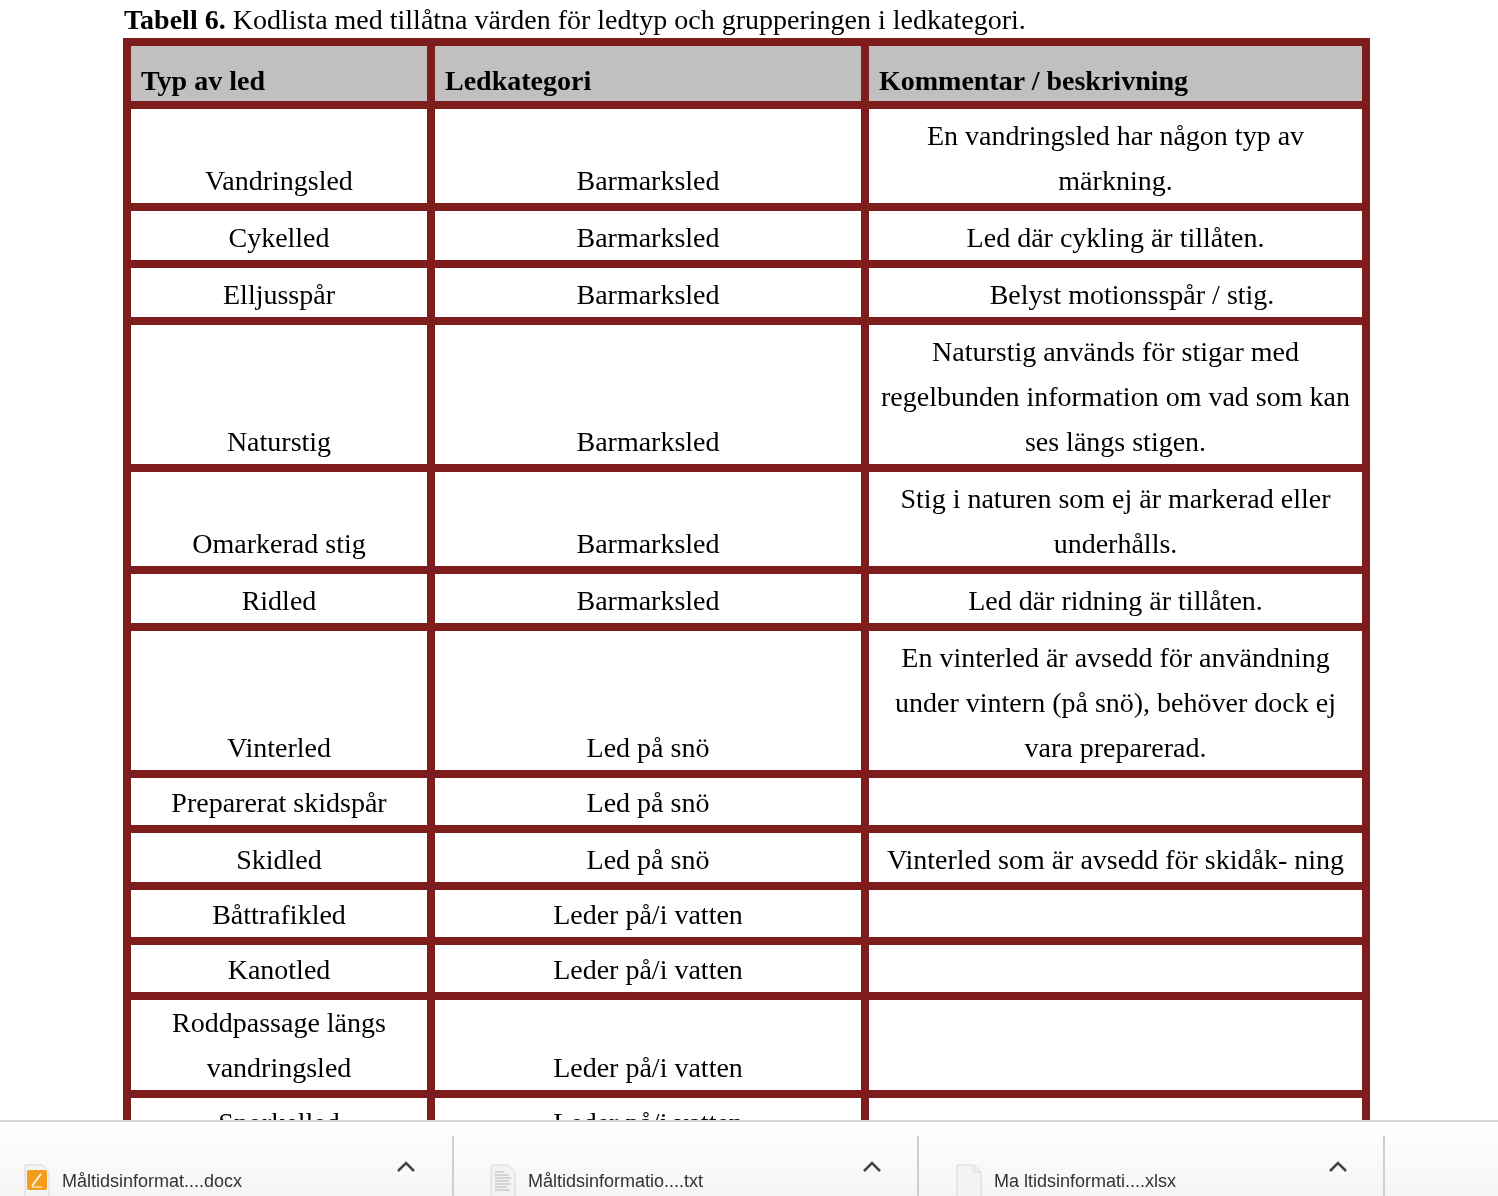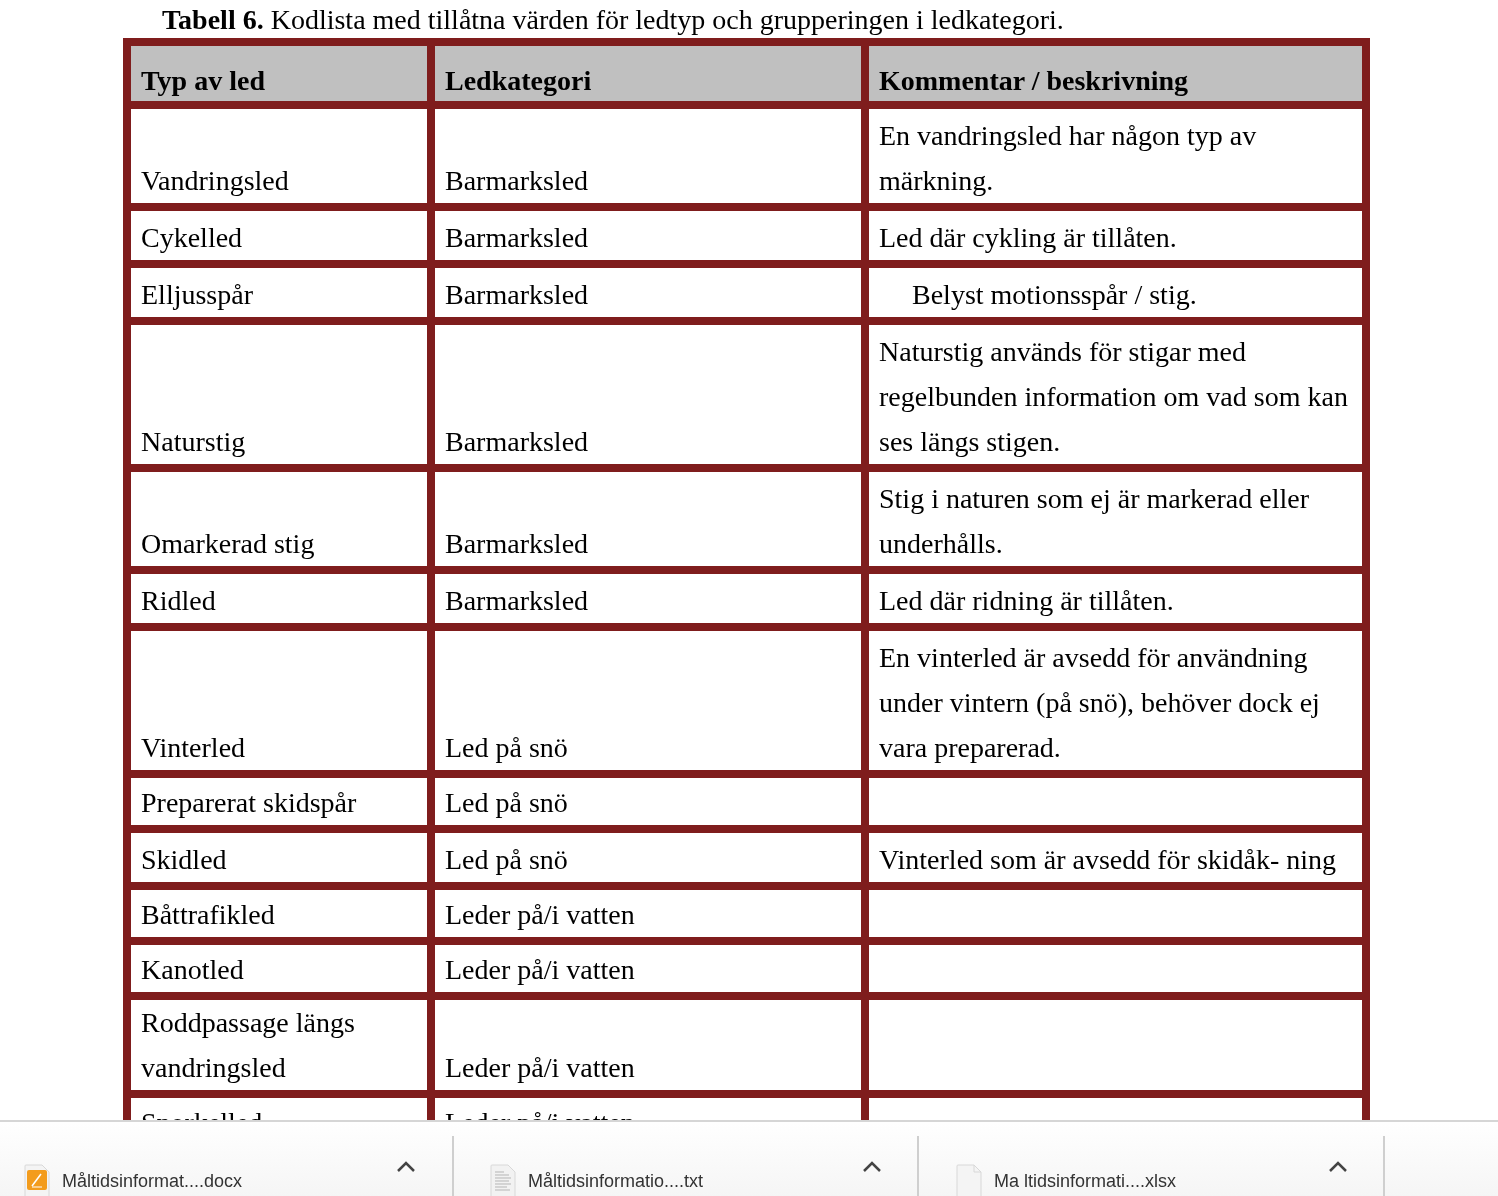--- a/index.html
+++ b/index.html
@@ -5,40 +5,40 @@
   html, body { margin: 0; padding: 0; }
   body {
     width: 1498px; height: 1196px; overflow: hidden;
     background: #ffffff; position: relative;
     font-family: "Liberation Serif", "DejaVu Serif", serif;
     color: #000;
   }
   .doc { position: absolute; left: 0; top: 0; width: 1498px; height: 1120px; overflow: hidden; }
   .caption {
     position: absolute; left: 124px; top: 2px;
-    font-size: 28px; line-height: 36px; white-space: nowrap; margin-left: 38px;
+    font-size: 28px; line-height: 36px; white-space: nowrap;
   }
   .caption b { font-weight: bold; }
   table.codes {
     position: absolute; left: 123px; top: 38px;
     width: 1239px; border-collapse: collapse; table-layout: fixed;
     font-size: 28px;
   }
   table.codes col.c1 { width: 304px; }
   table.codes col.c2 { width: 434px; }
   table.codes col.c3 { width: 501px; }
   table.codes th, table.codes td {
     border: 8px solid #7f1d1d; padding: 0 10px 0 10px;
     vertical-align: bottom; text-align: left; line-height: 45px;
   }
   table.codes th {
     background: #c0c0c0; font-weight: bold; height: 47px;
     line-height: 40px; padding-top: 8px;
   }
-  table.codes td { height: 43px; }
+  table.codes td { height: 43px; text-align: center; }
   table.codes td.desc { vertical-align: top; line-height: 45px; padding-top: 4px; }
 
   .dlbar {
     position: absolute; left: 0; top: 1120px; width: 1498px; height: 76px;
     background: linear-gradient(#ffffff, #f5f5f5);
     border-top: 2px solid #d6d6d6;
     font-family: "Liberation Sans", "DejaVu Sans", sans-serif;
   }
   .dlitem {
     position: absolute; top: 14px; height: 62px; display: flex; align-items: center;

